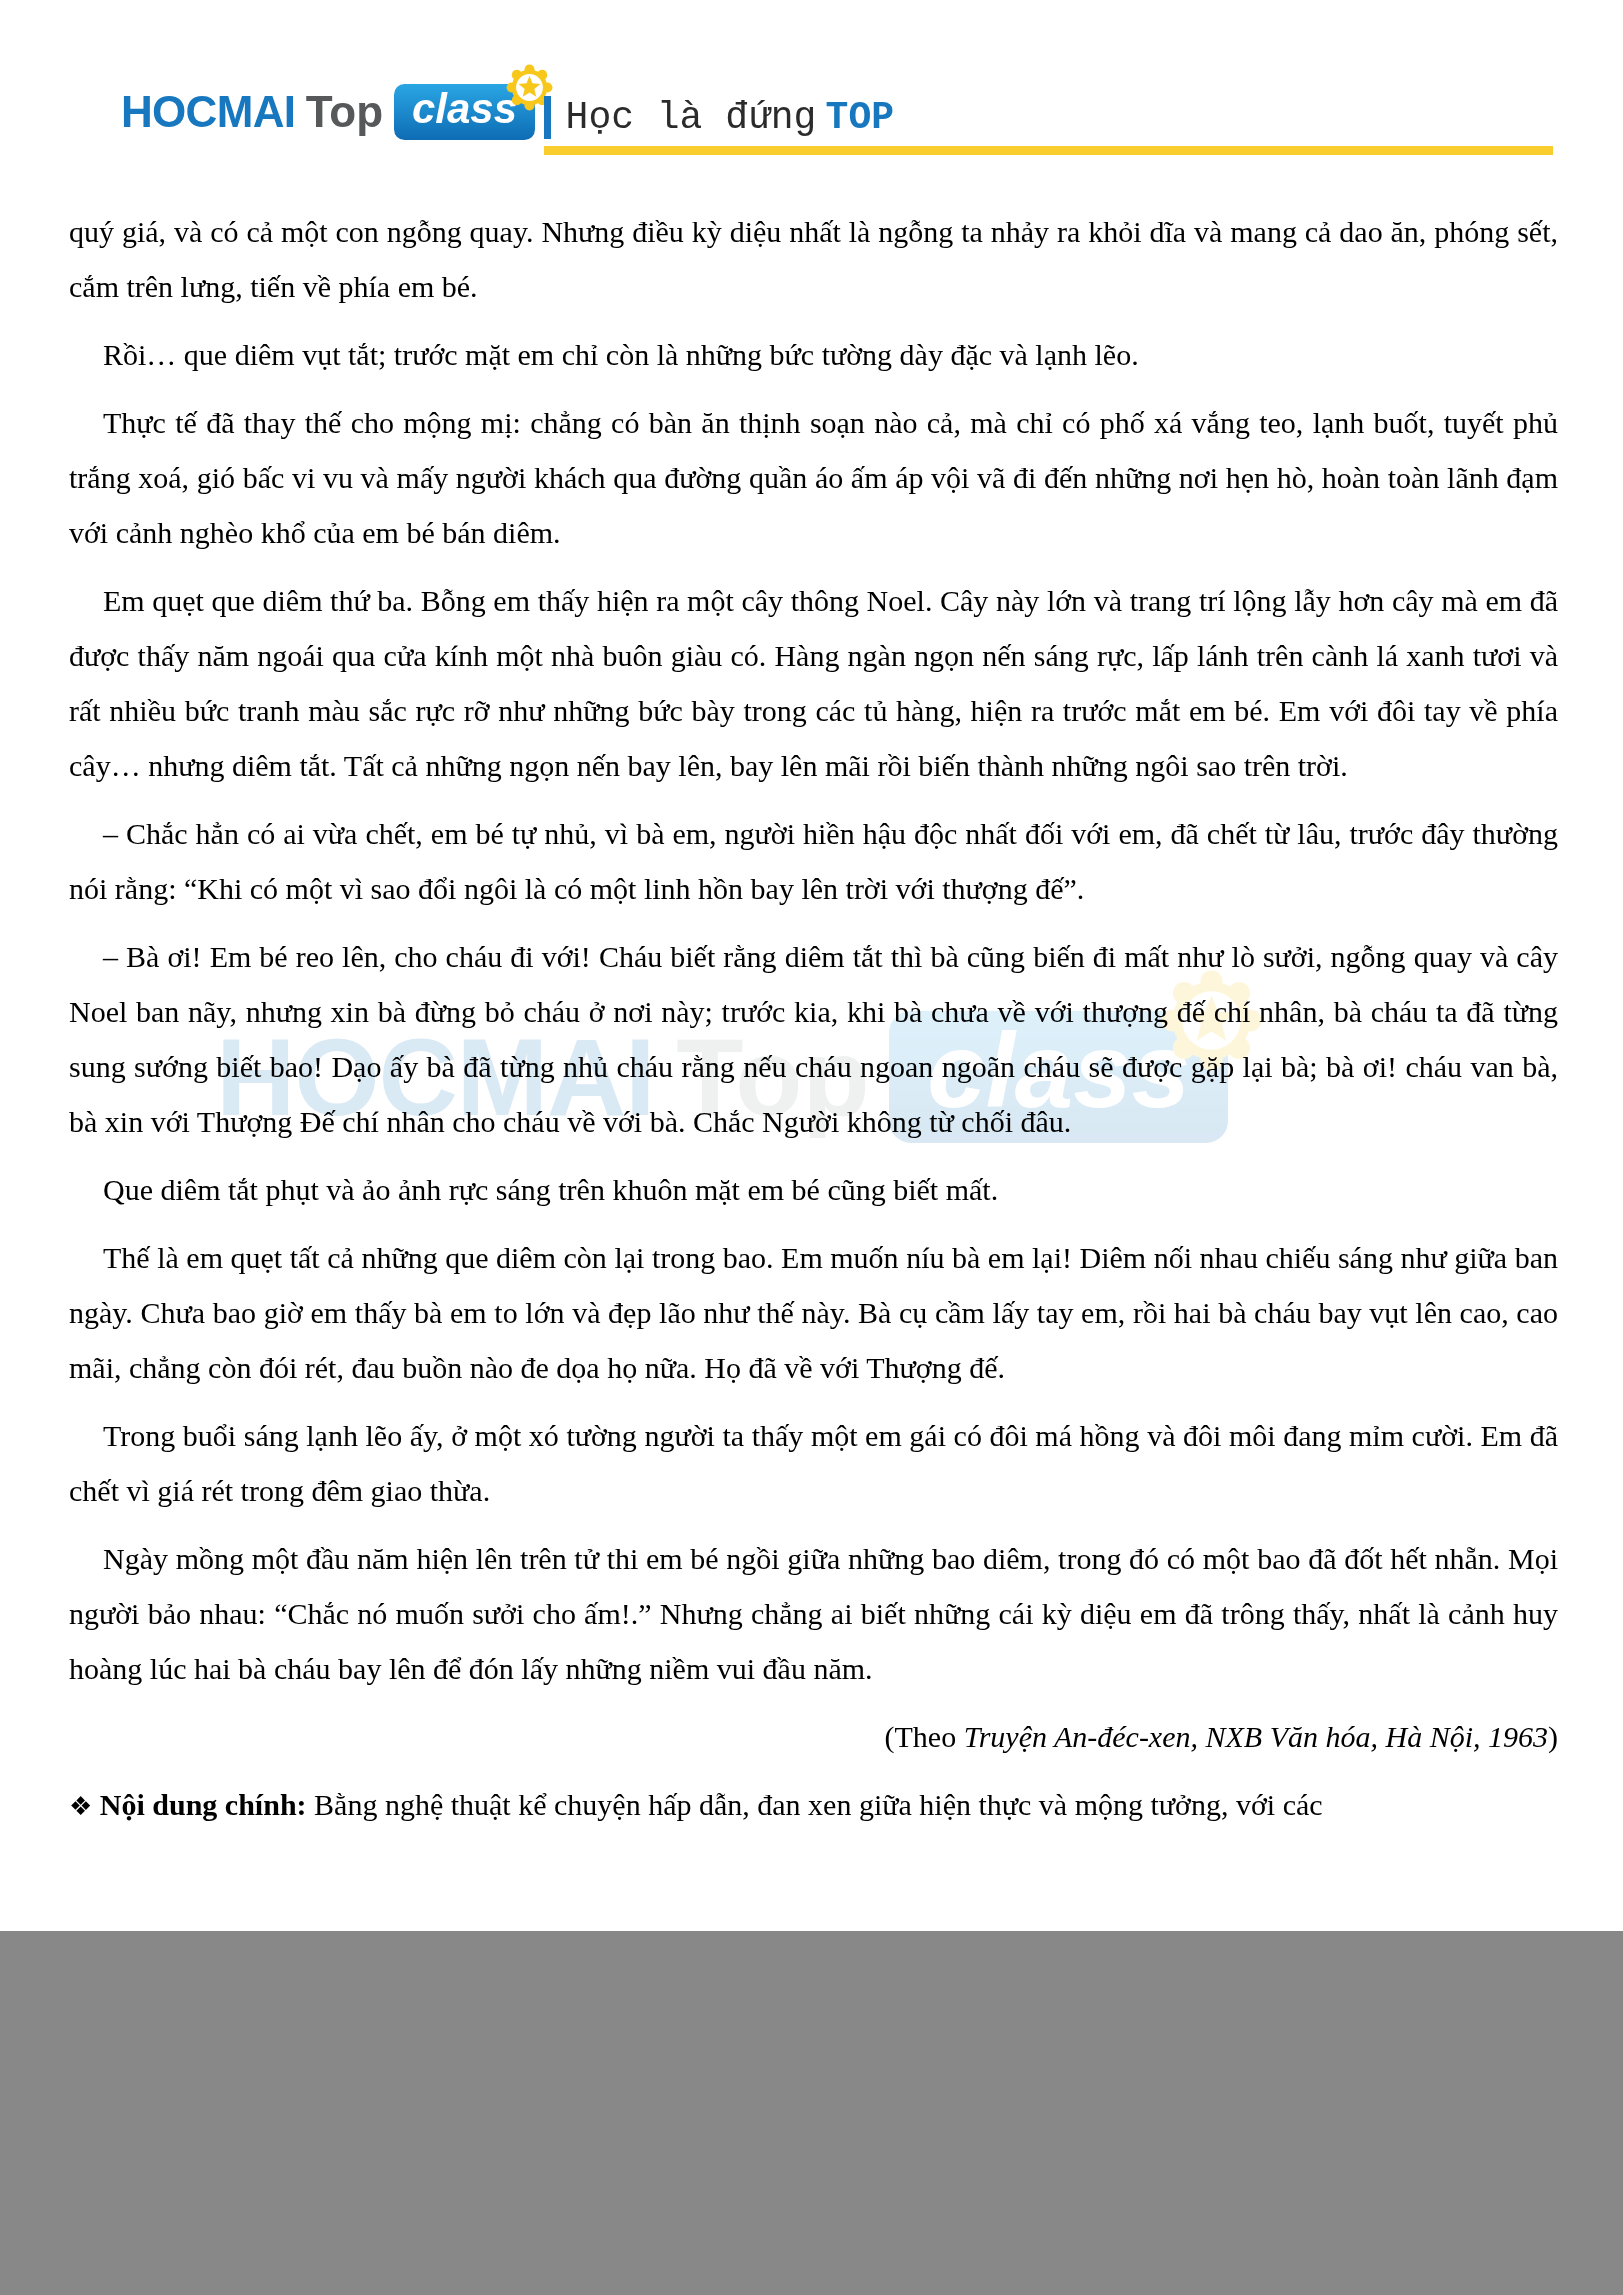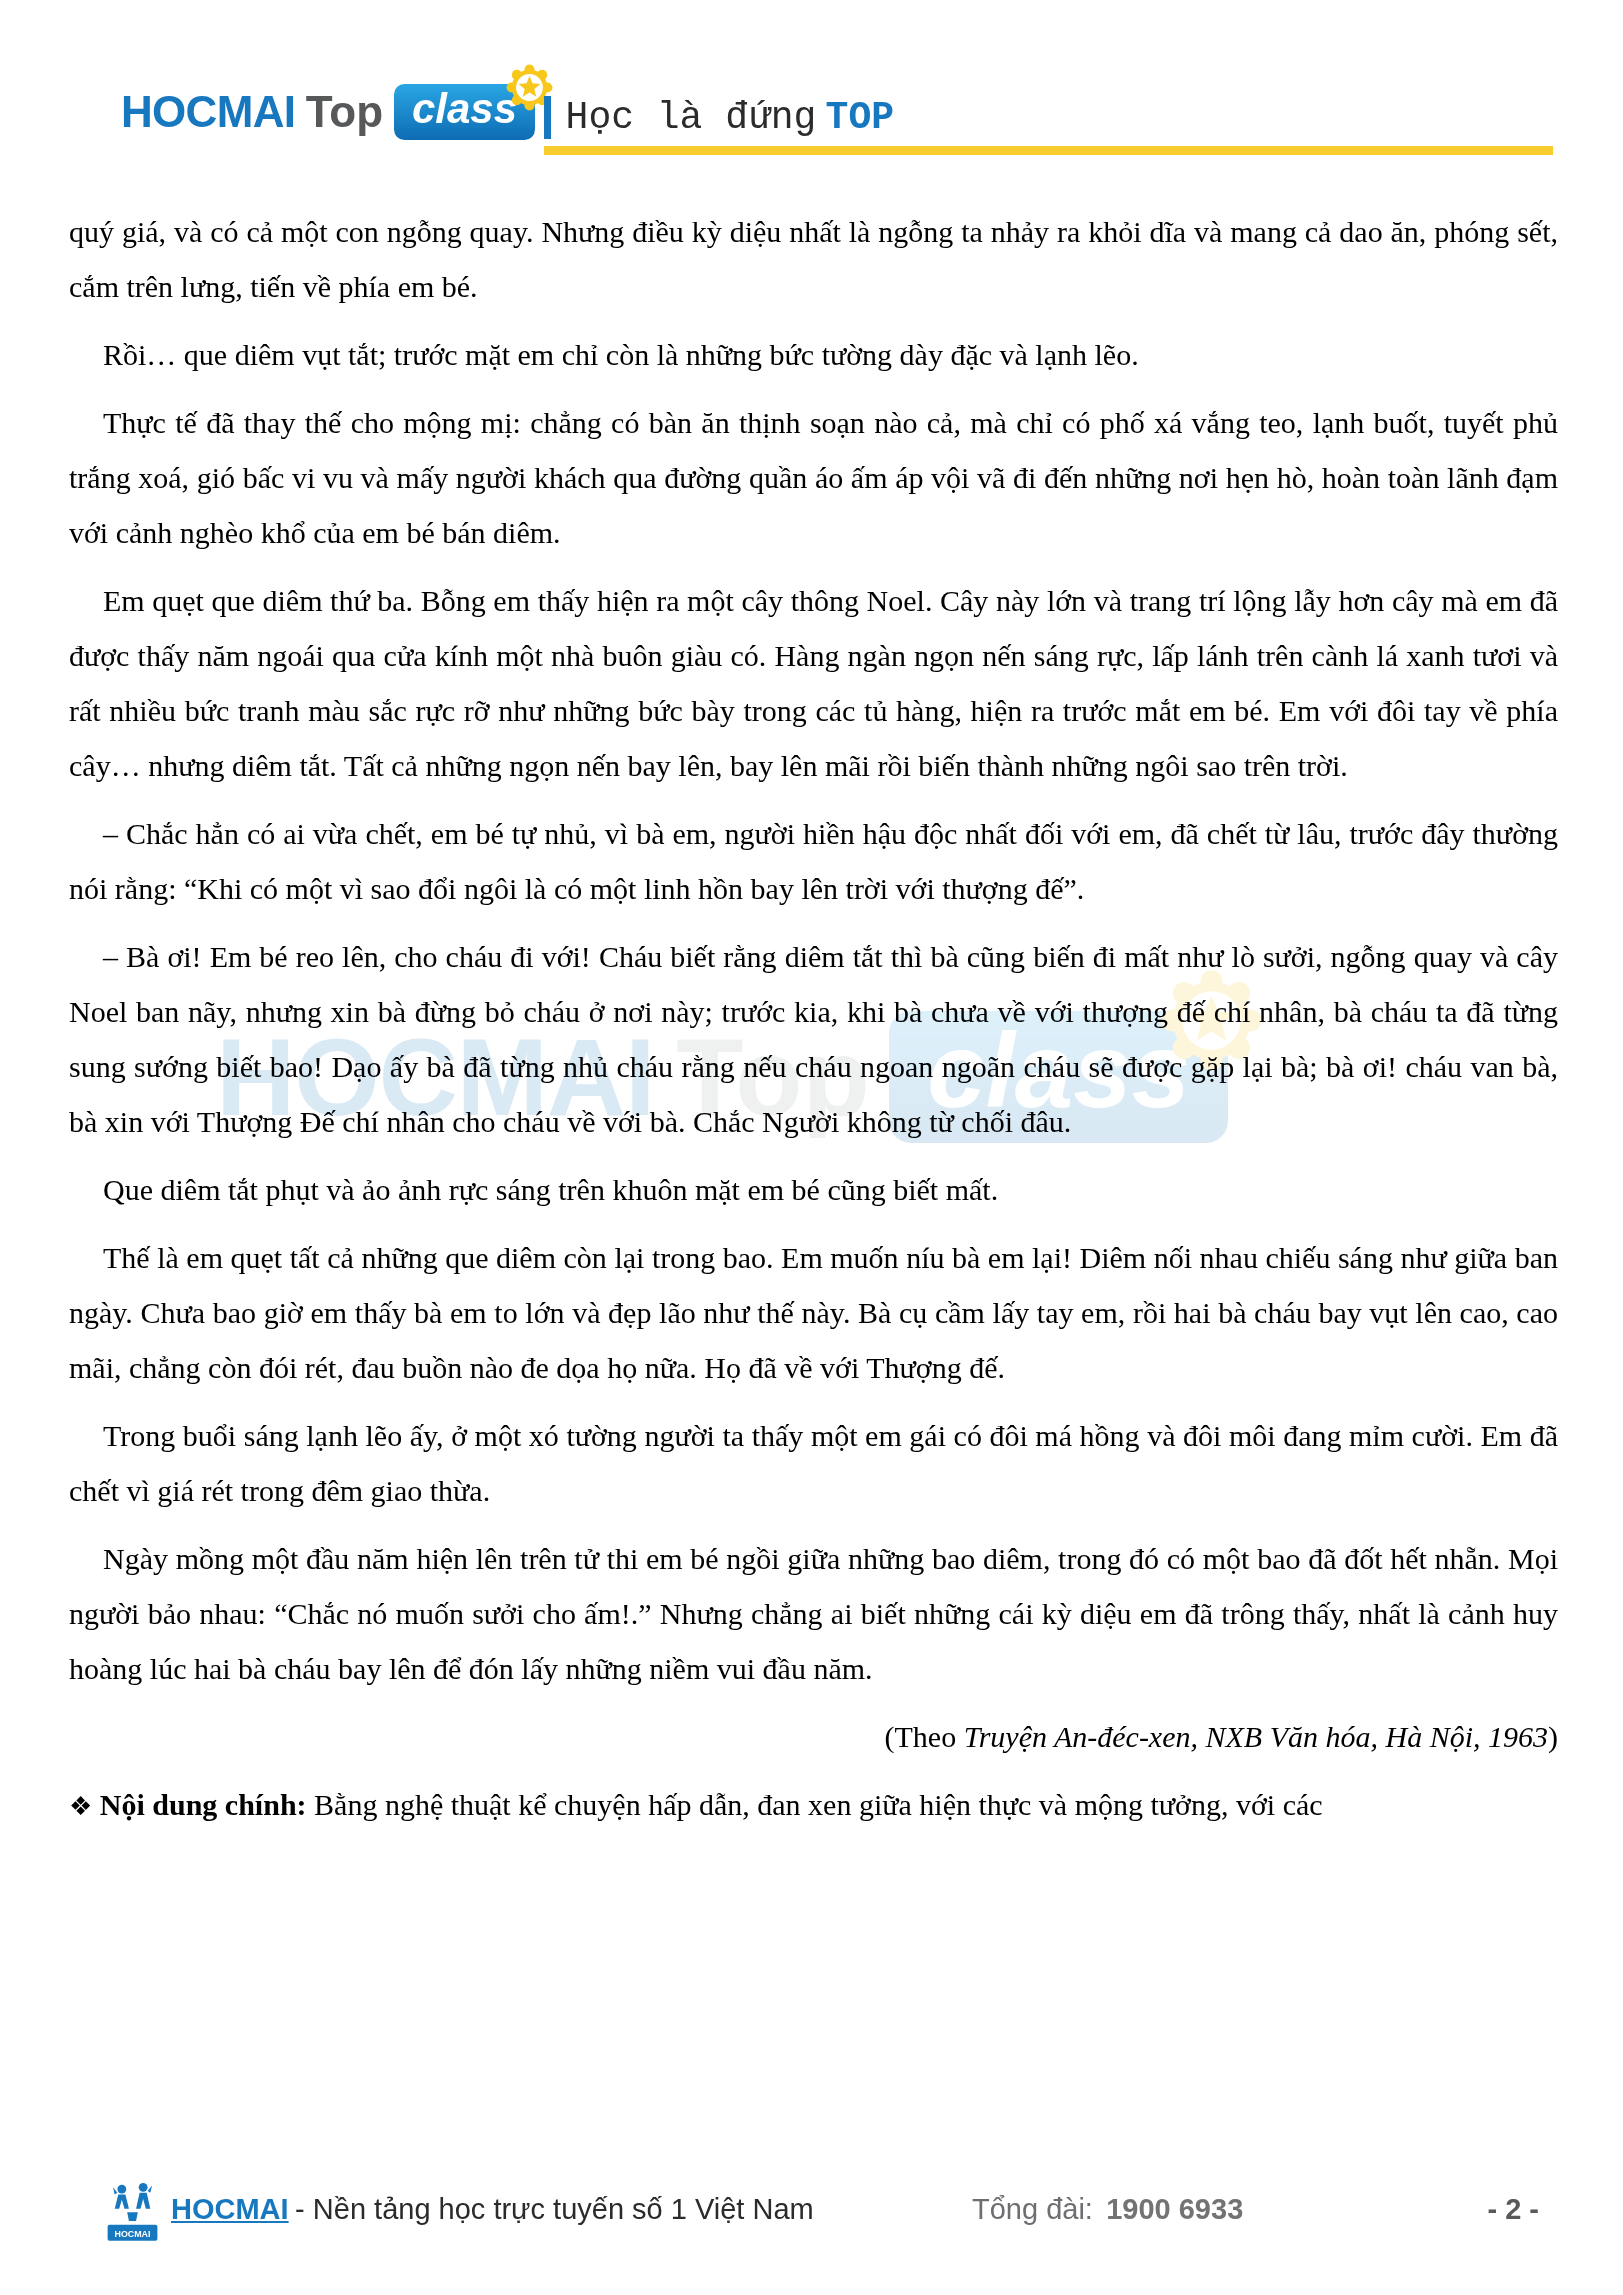--- a/index.html
+++ b/index.html
@@ -1,18 +1,18 @@
 <!DOCTYPE html>
 <html style="font-size:10.5px"><head>
 <meta charset="utf-8">
 <style>
   html,body{margin:0;padding:0;background:#888;}
   .page{
     position:relative;
-    width:1623px;height:2295px;
+    width:1623px;height:1931px;
     background:#ffffff;
     overflow:hidden;
     font-family:"Liberation Serif", serif;
     margin:0 auto;
   }
 
   
   .header-logo{
     position:absolute;left:121px;top:84px;
     display:flex;align-items:center;

